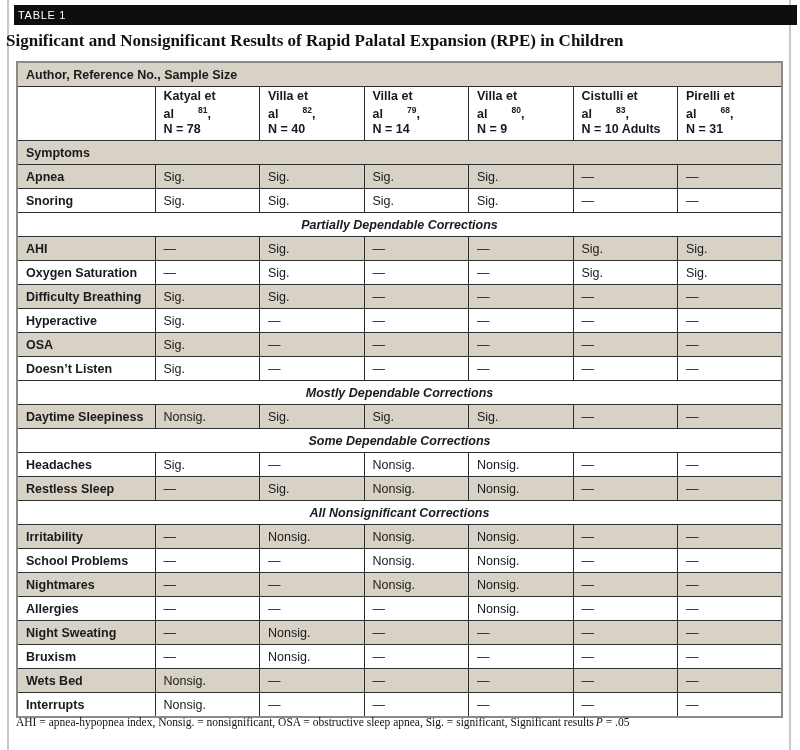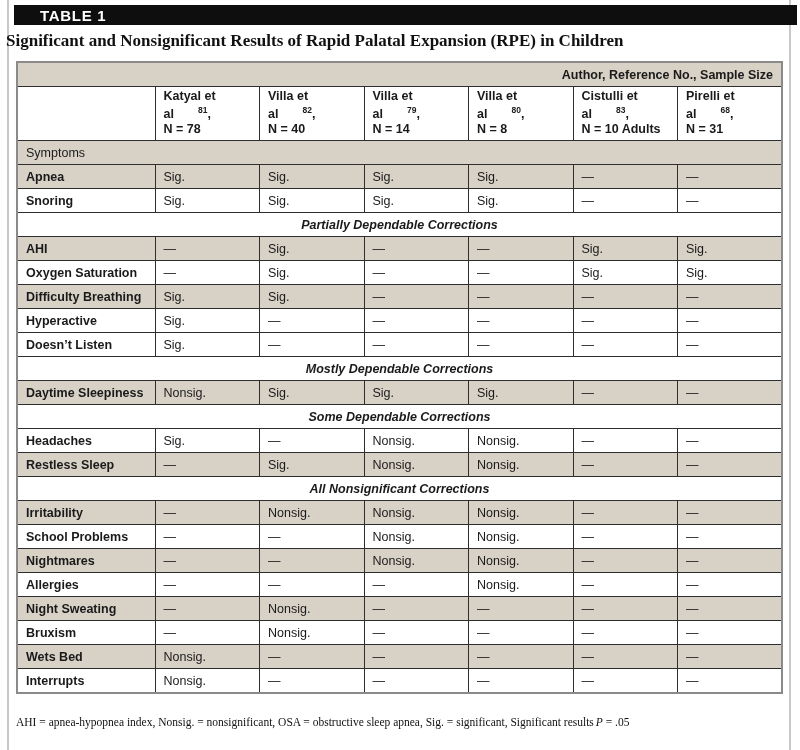--- a/index.html
+++ b/index.html
@@ -7,31 +7,31 @@
     --beige:#d8d1c6; --cell-border:#2e2e2e; --outer-border:#8a8a8a;
     --text:#1a1a1a; --edge:#c9c9c9;
   }
   html,body{margin:0;padding:0;width:800px;height:750px;overflow:hidden;background:#ffffff;}
   body{position:relative;font-family:"Liberation Sans",sans-serif;color:var(--text);}
   .page-edge{position:absolute;top:0;width:2px;height:750px;background:var(--edge);}
   .page-edge.left{left:7px;}
   .page-edge.right{left:789px;}
   .bar{position:absolute;left:14px;top:5px;width:783px;height:20px;background:var(--bar-bg);
        color:var(--bar-fg);display:flex;align-items:center;}
-  .bar span{font-size:15px;font-weight:bold;letter-spacing:.7px;padding-left:26px;}
+  .bar span{font-size:11px;font-weight:normal;letter-spacing:.7px;padding-left:4px;}
   .title{position:absolute;left:6px;top:31px;width:770px;
          font-family:"Liberation Serif",serif;font-weight:bold;font-size:17px;color:#111;}
   .tablewrap{position:absolute;left:16px;top:61px;}
   table{border-collapse:collapse;table-layout:fixed;width:767px;border:2px solid var(--outer-border);
         font-size:12.5px;color:var(--text);}
   td{border:1px solid var(--cell-border);padding:2px 8px;height:19px;vertical-align:middle;
      overflow:hidden;white-space:nowrap;}
   tr.shaded td{background:var(--beige);}
-  td.span-head{text-align:right;font-weight:bold;}
-  td.symptoms{font-weight:normal;}
+  td.span-head{text-align:left;font-weight:bold;}
+  td.symptoms{font-weight:bold;}
   tr.section td{font-style:italic;font-weight:bold;text-align:center;background:#fff;}
   tr.authors td{height:32px;}
   td.author{font-weight:bold;line-height:1.25;white-space:normal;}
   td.author sup{font-size:8.5px;margin-left:24px;}
   td.sym{font-weight:bold;}
   .footnote{position:absolute;left:16px;top:716px;width:799px;
             font-family:"Liberation Serif",serif;font-size:11.5px;color:#111;}
   .footnote i{padding-left:2px;}
 </style>
 </head>
@@ -59,21 +59,21 @@
     </colgroup>
     <tbody>
         <tr class="shaded">
           <td class="span-head" colspan="7">Author, Reference No., Sample Size</td>
         </tr>
         <tr class="authors">
           <td class="corner"></td>
           <td class="author"><span>Katyal et al</span><sup>81</sup><span>,</span><br><span>N = 78</span></td>
           <td class="author"><span>Villa et al</span><sup>82</sup><span>,</span><br><span>N = 40</span></td>
           <td class="author"><span>Villa et al</span><sup>79</sup><span>,</span><br><span>N = 14</span></td>
-          <td class="author"><span>Villa et al</span><sup>80</sup><span>,</span><br><span>N = 8</span></td>
+          <td class="author"><span>Villa et al</span><sup>80</sup><span>,</span><br><span>N = 9</span></td>
           <td class="author"><span>Cistulli et al</span><sup>83</sup><span>,</span><br><span>N = 10 Adults</span></td>
           <td class="author"><span>Pirelli et al</span><sup>68</sup><span>,</span><br><span>N = 31</span></td>
         </tr>
         <tr class="shaded">
           <td class="symptoms" colspan="7">Symptoms</td>
         </tr>
         <tr class="shaded">
           <td class="sym">Apnea</td>
           <td class="val">Sig.</td>
           <td class="val">Sig.</td>
@@ -116,20 +116,29 @@
           <td class="sym">Difficulty Breathing</td>
           <td class="val">Sig.</td>
           <td class="val">Sig.</td>
           <td class="val">—</td>
           <td class="val">—</td>
           <td class="val">—</td>
           <td class="val">—</td>
         </tr>
         <tr>
           <td class="sym">Hyperactive</td>
+          <td class="val">Sig.</td>
+          <td class="val">—</td>
+          <td class="val">—</td>
+          <td class="val">—</td>
+          <td class="val">—</td>
+          <td class="val">—</td>
+        </tr>
+        <tr class="shaded">
+          <td class="sym">OSA</td>
           <td class="val">Sig.</td>
           <td class="val">—</td>
           <td class="val">—</td>
           <td class="val">—</td>
           <td class="val">—</td>
           <td class="val">—</td>
         </tr>
         <tr>
           <td class="sym">Doesn’t Listen</td>
           <td class="val">Sig.</td>

